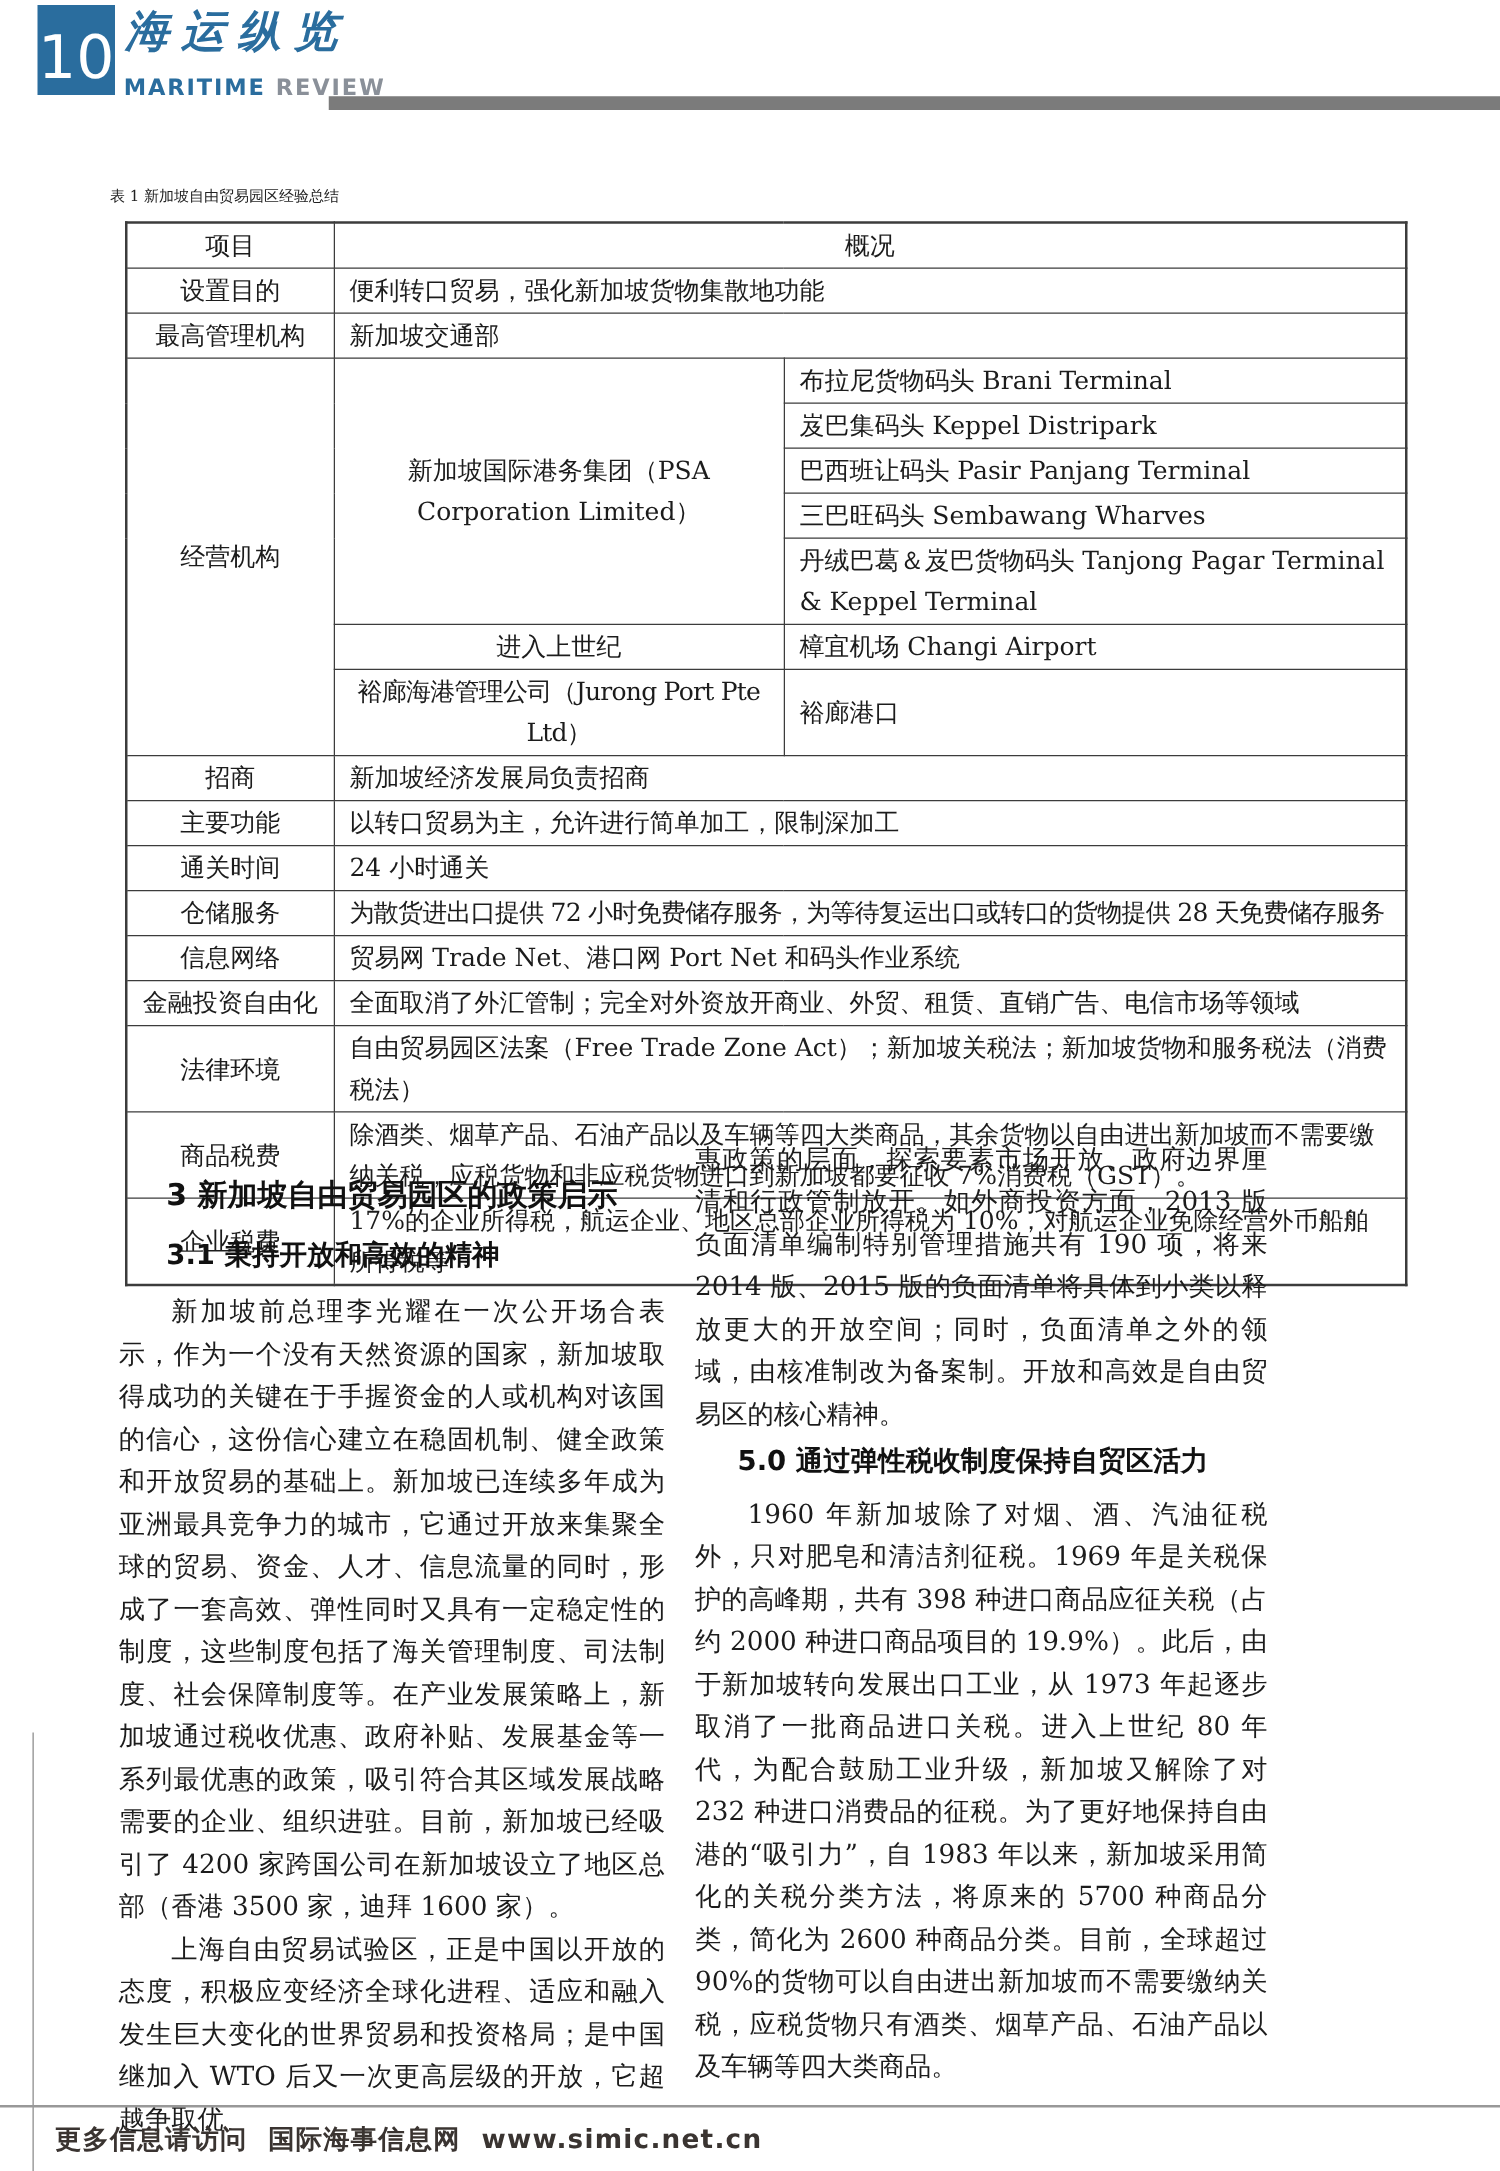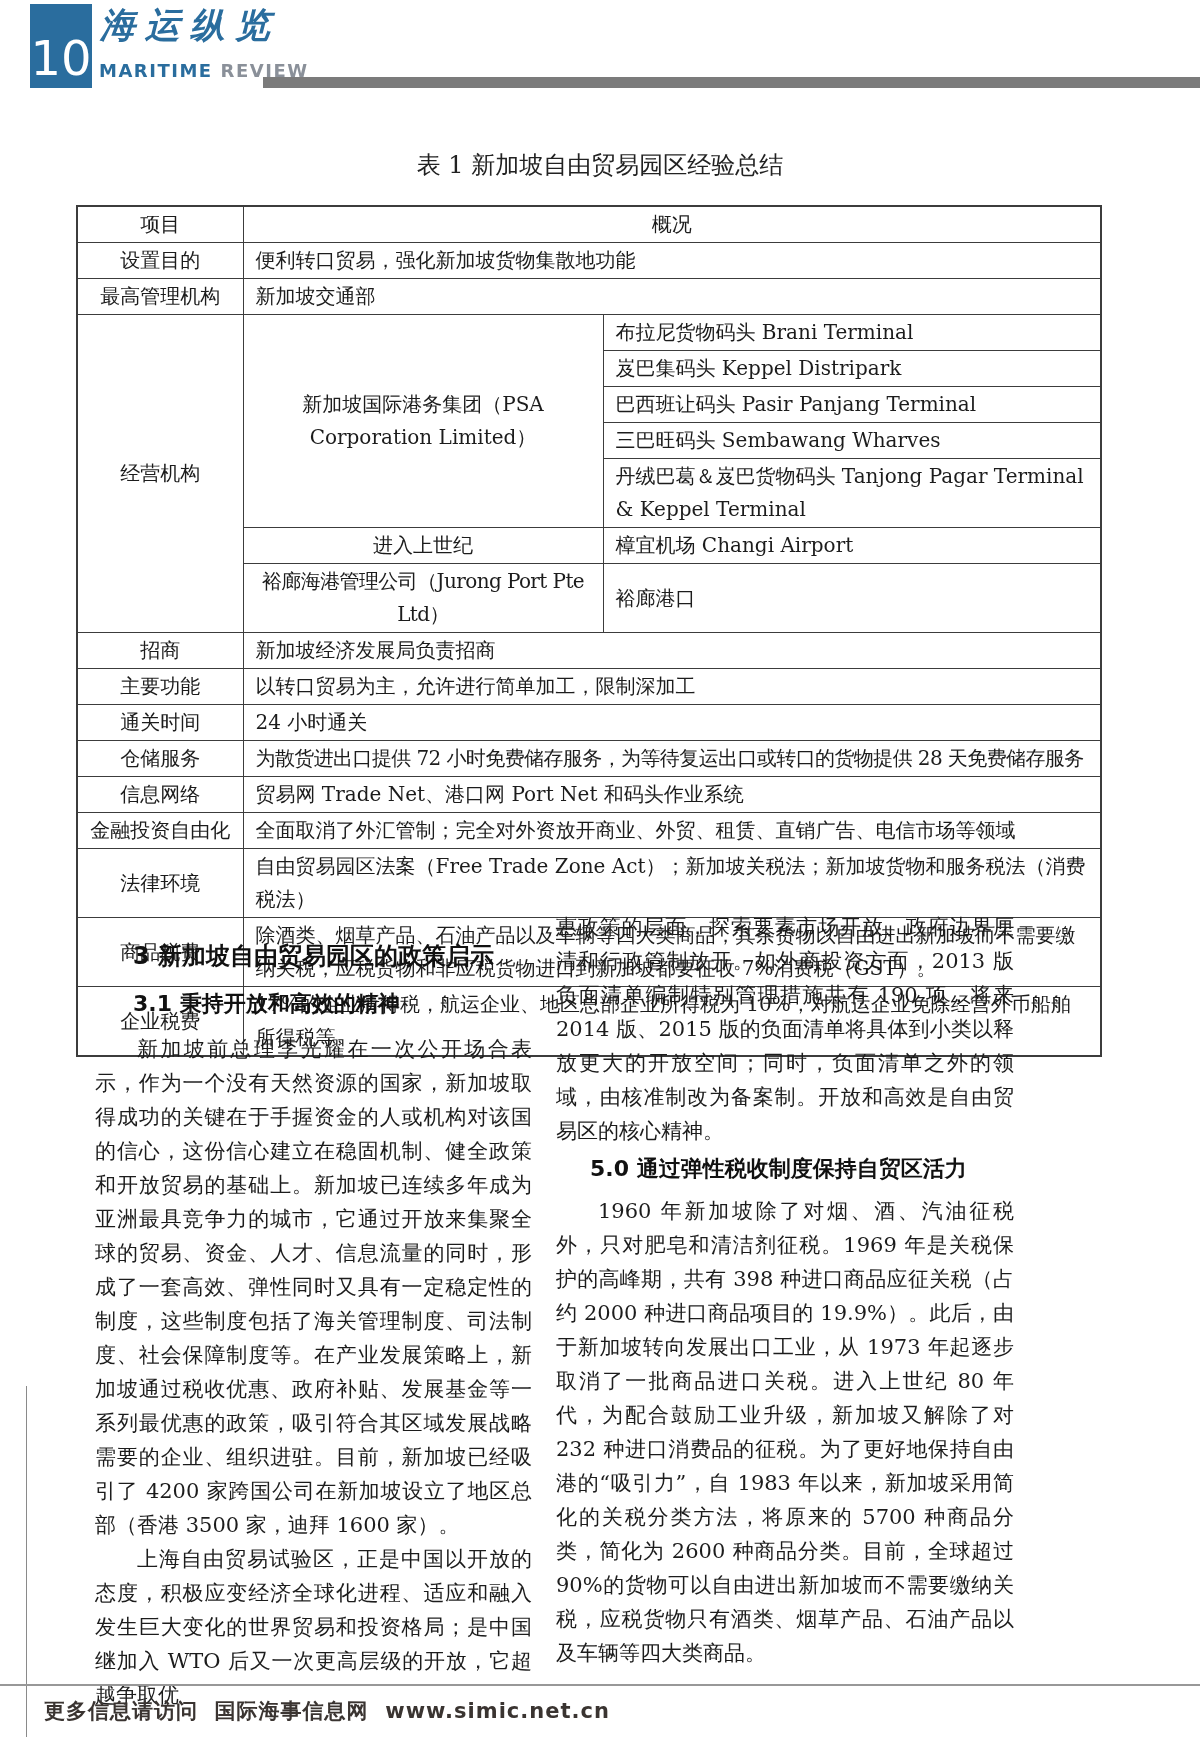--- a/index.html
+++ b/index.html
@@ -2,47 +2,47 @@
 <html><head>
 <meta charset="utf-8">
 <style>
   html,body{margin:0;padding:0;}
   body{
     width:1200px;height:1737px;position:relative;background:#ffffff;
     font-family:"DejaVu Serif", serif;color:#1c1c1c;overflow:hidden;
   }
   
   .page-badge{
-    position:absolute;left:30px;top:4px;width:62px;height:84px;
+    position:absolute;left:30px;top:4px;width:62px;height:72px;
     background:#2a6d9e;color:#ffffff;font-family:"DejaVu Sans",sans-serif;
     font-size:48px;display:flex;align-items:flex-end;justify-content:center;
     padding-bottom:2px;box-sizing:border-box;
   }
   .logo-cn{
     position:absolute;left:100px;top:2px;font-size:35px;font-weight:bold;
     font-style:italic;color:#2a6d9e;letter-spacing:10px;white-space:nowrap;
     font-family:"DejaVu Serif",serif;
   }
   .logo-en{
     position:absolute;left:99px;top:60px;font-family:"DejaVu Sans",sans-serif;
     font-size:18px;font-weight:bold;letter-spacing:1.5px;white-space:nowrap;
   }
   .logo-en .part1{color:#2a6d9e;}
   .logo-en .part2{color:#8a9099;margin-left:8px;}
   .header-bar{
     position:absolute;left:263px;top:77px;width:937px;height:11px;background:#7b7b7b;
   }
   
   .table-caption{
-    position:absolute;left:88px;top:149px;width:1024px;text-align:center;
-    font-size:24px;color:#222;
+    position:absolute;left:88px;top:149px;width:1024px;
+    font-size:12px;color:#222;
   }
   table.ftz{
-    position:absolute;left:76px;top:177px;width:1024px;
-    border-collapse:collapse;border:2px solid #3c3c3c;table-layout:fixed;margin-top:28px;
+    position:absolute;left:100px;top:177px;width:1024px;
+    border-collapse:collapse;border:2px solid #3c3c3c;table-layout:fixed;
   }
   table.ftz td{
     border:1px solid #3c3c3c;font-size:20px;line-height:33px;
     padding:1px 12px;vertical-align:middle;height:33px;color:#1c1c1c;
     overflow:hidden;
   }
   table.ftz .center{text-align:center;}
   table.ftz .val{text-align:left;}
   table.ftz .tight{letter-spacing:-0.6px;}
   col.c1{width:166px;} col.c2{width:360px;} col.c3{width:498px;}

